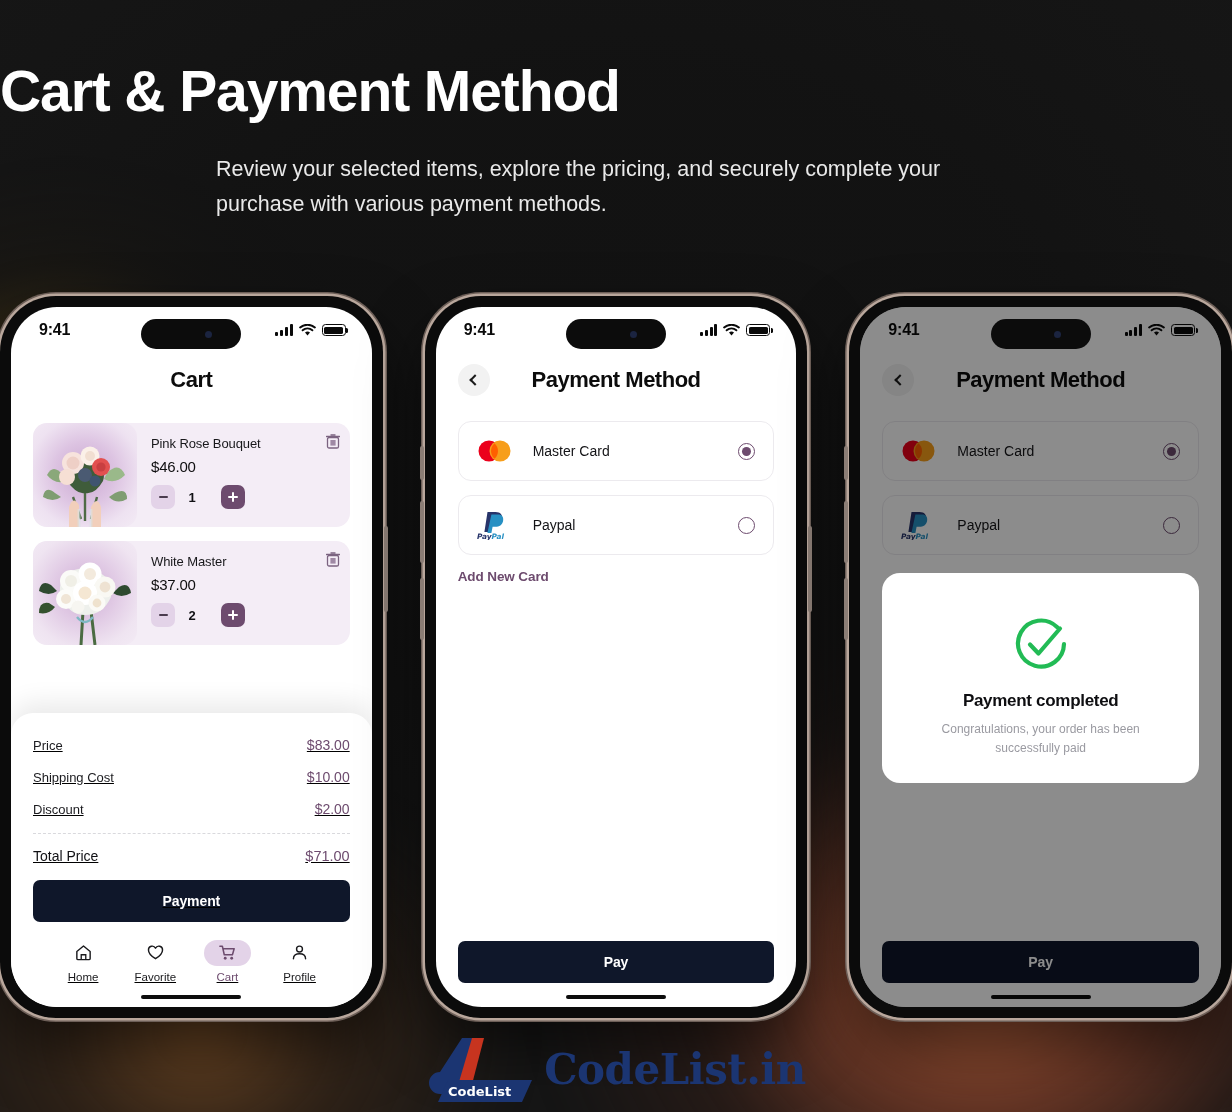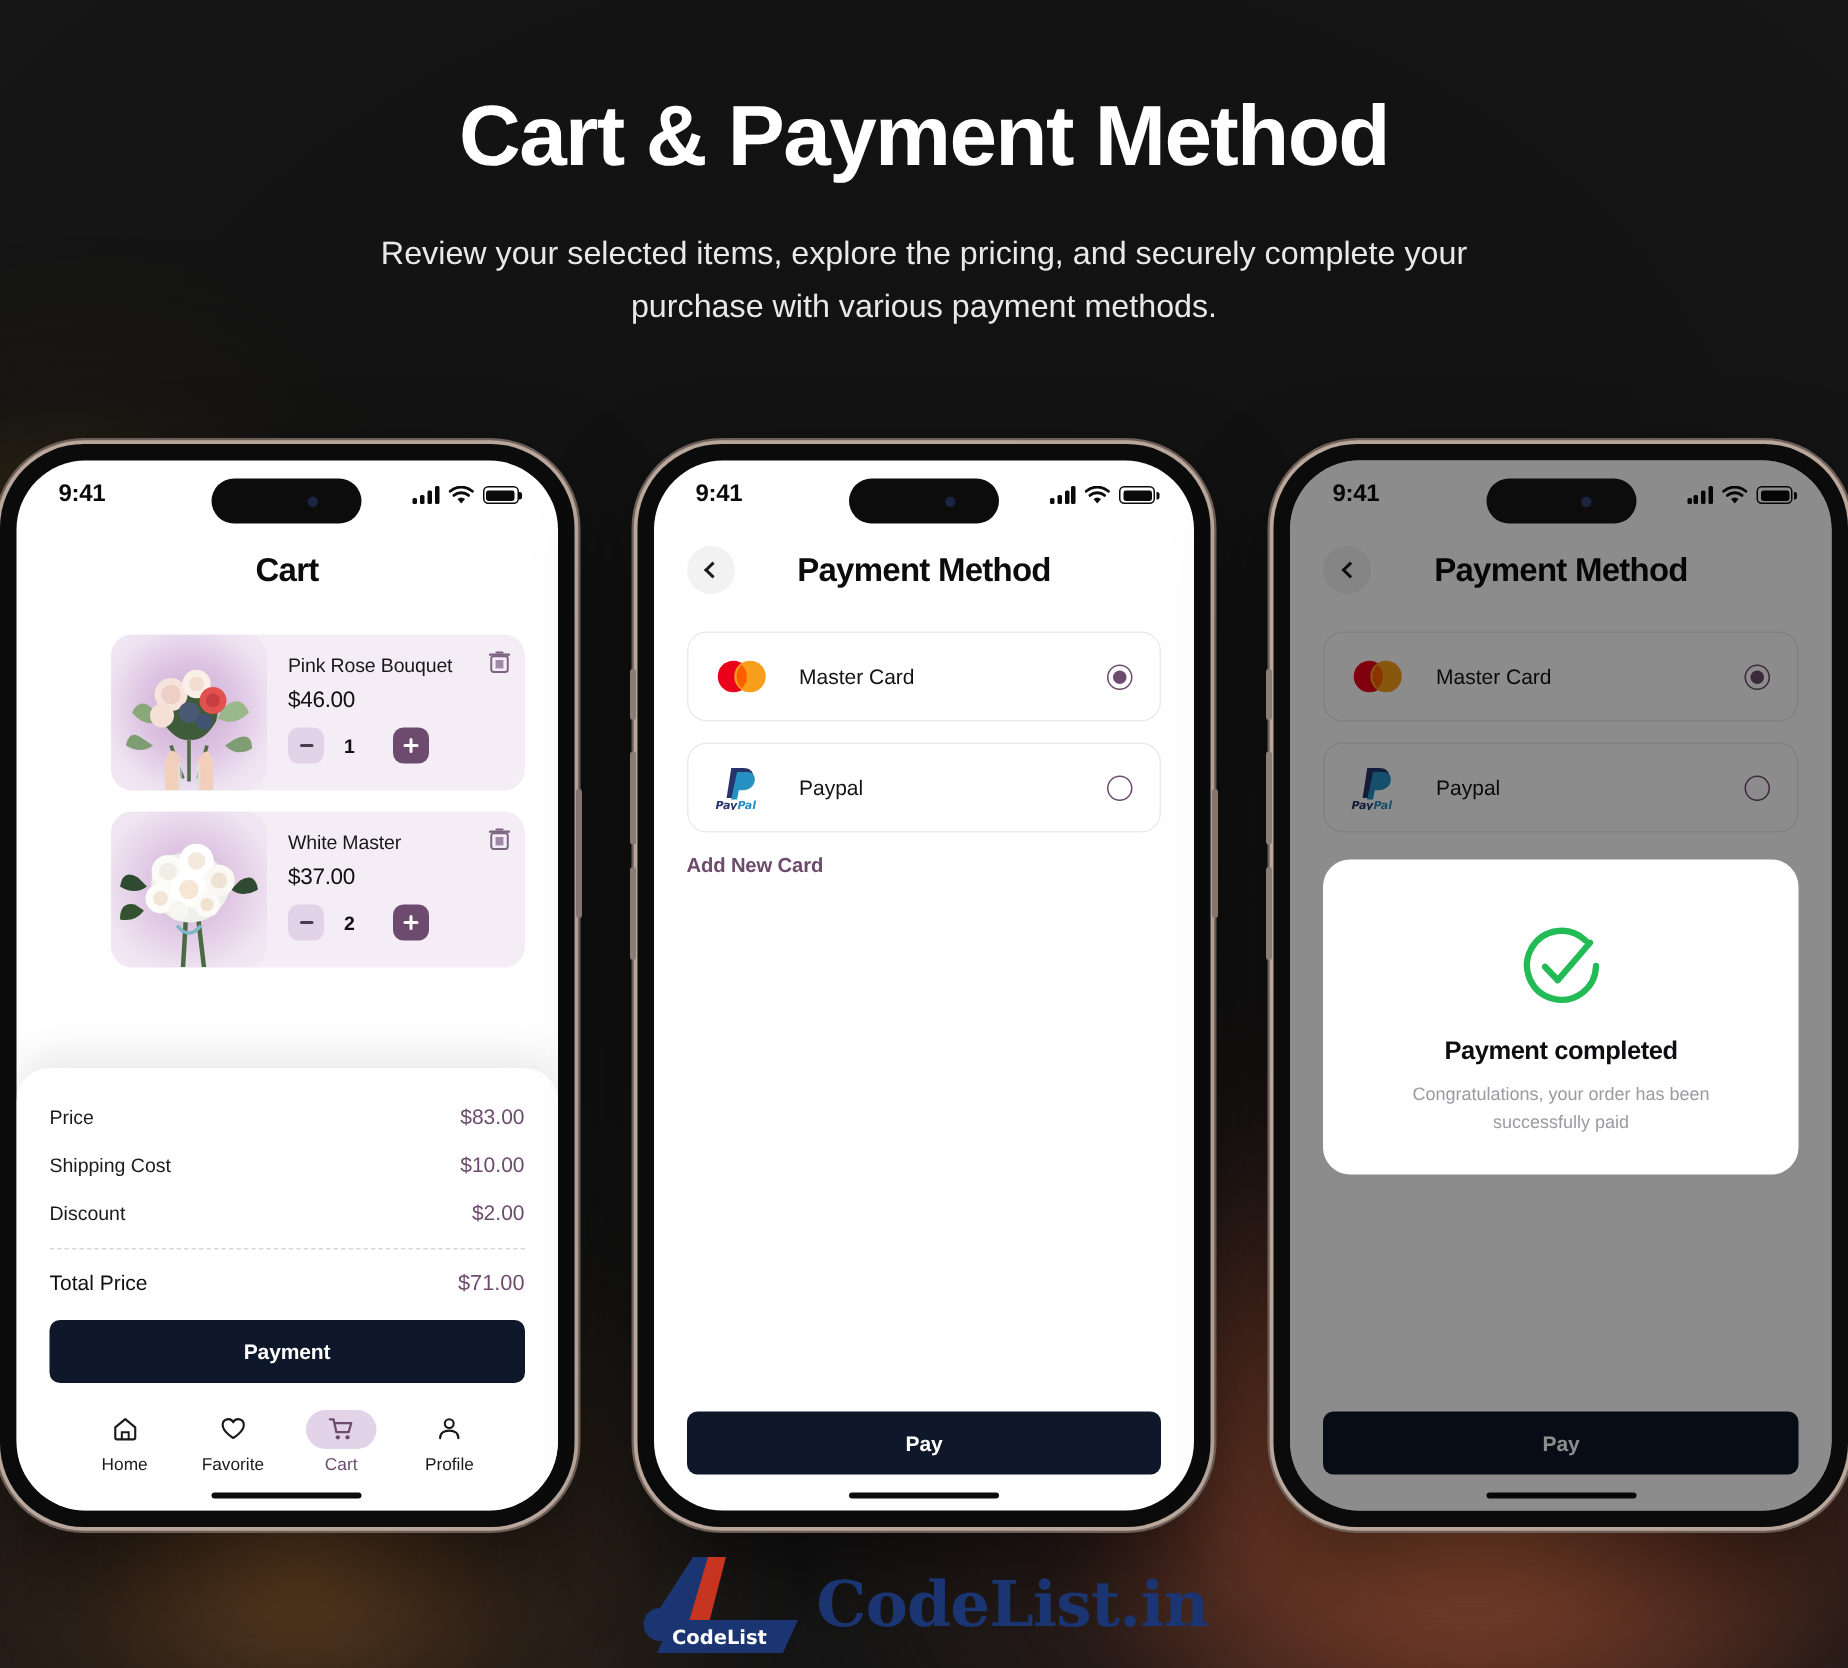--- a/index.html
+++ b/index.html
@@ -33,21 +33,21 @@
     background: radial-gradient(closest-side, rgba(170,104,44,0.55) 0%, rgba(104,62,28,0.3) 45%, rgba(22,22,22,0) 100%);
     filter: blur(20px);
   }
   .vignette {
     position: absolute; inset: 0;
     background: radial-gradient(ellipse 72% 58% at 50% 34%, rgba(18,18,18,0.96) 0%, rgba(18,18,18,0.86) 48%, rgba(18,18,18,0.30) 78%, rgba(18,18,18,0) 100%);
     pointer-events: none;
   }
 
   
-  .header { position: absolute; top: 62px; left: 0; right: 0; text-align: center; z-index: 5; }
+  .header { position: absolute; top: 62px; left: 0; right: 0; text-align: left; z-index: 5; }
   .header h1 {
     font-size: 57px; font-weight: 700; color: #ffffff;
     letter-spacing: -1.1px; line-height: 1.05;
   }
   .header p {
     margin-top: 30px;
     font-size: 21.5px; color: #e9e9e9; font-weight: 400;
     line-height: 1.62; max-width: 800px; margin-left: auto; margin-right: auto;
   }
 
@@ -123,21 +123,21 @@
   }
   .back-chev { display:block; width:8px; height:8px; border-left:2px solid #1a1a1a; border-bottom:2px solid #1a1a1a; transform: rotate(45deg); margin-left:3px; }
   .screen-title {
     position: absolute; left: 0; right: 0; text-align: center;
     font-size: 22px; font-weight: 700; color: #0c0c0c; letter-spacing: -0.5px;
     pointer-events: none;
   }
   .navbar.center-only { justify-content: center; }
 
   
-  .cart-list { padding: 22px 22px 0; margin-left: 41px; }
+  .cart-list { padding: 22px 22px 0; }
   .cart-card {
     display: flex; align-items: stretch; gap: 0;
     background: #f4edf6; border-radius: 14px; margin-bottom: 14px;
     height: 104px; overflow: hidden; position: relative;
   }
   .thumb { width: 104px; height: 104px; flex: 0 0 104px; border-radius: 14px; position: relative; overflow: hidden; }
   .thumb-pink { background: radial-gradient(circle at 50% 48%, #c9a6d0 0%, #ddc4e2 42%, #eee2f1 74%, #f3ebf5 100%); }
   .thumb-white { background: radial-gradient(circle at 50% 48%, #cdaed4 0%, #e0c9e4 40%, #efe4f1 76%, #f3ebf5 100%); }
   .thumb svg { position: absolute; inset: 0; width: 100%; height: 100%; }
 
@@ -159,20 +159,21 @@
   .step-plus span::before { content:""; position:absolute; left:50%; top:50%; transform:translate(-50%,-50%); width:10px; height:2px; background:#fff; border-radius:1px; }
   .step-plus span::after { content:""; position:absolute; left:50%; top:50%; transform:translate(-50%,-50%); width:2px; height:10px; background:#fff; border-radius:1px; }
   .step-qty { font-size: 13px; font-weight: 700; color: #101014; width: 24px; text-align: center; margin-left: 5px; }
 
   
   .summary-sheet {
     position: absolute; left: 0; right: 0; bottom: 0;
     background: #fff; border-radius: 22px 22px 46px 46px;
     box-shadow: 0 -10px 26px rgba(0,0,0,0.085);
     padding: 24px 22px 0;
+    text-decoration: underline;
   }
   .sum-row { display: flex; justify-content: space-between; align-items: baseline; margin-bottom: 16px; }
   .sum-label { font-size: 13px; color: #1b1b1f; }
   .sum-val { font-size: 14px; color: #6d4b6e; font-weight: 500; }
   .dash { border-top: 1.5px dashed #d9d9dd; margin: 4px 0 14px; }
   .sum-row.total .sum-label { font-size: 14px; font-weight: 500; color: #101014; }
   .sum-row.total .sum-val { font-size: 14.5px; font-weight: 500; }
   .primary-btn {
     display: flex; align-items: center; justify-content: center;
     height: 42px; border-radius: 7px; background: #0f172a;

